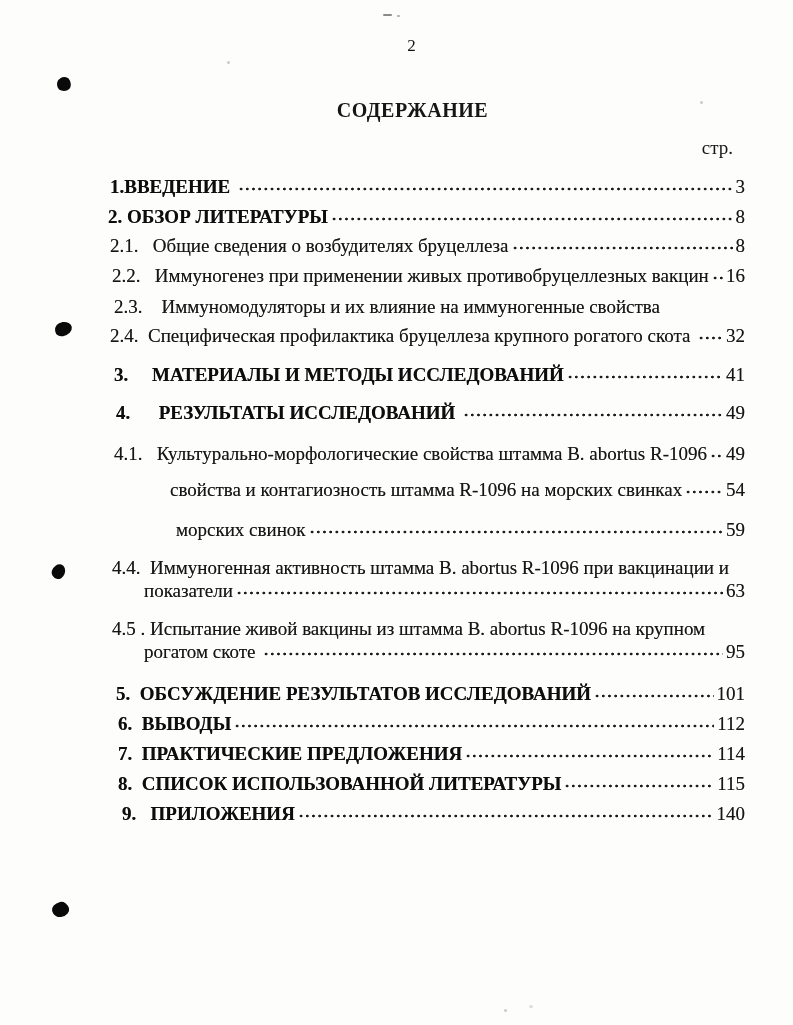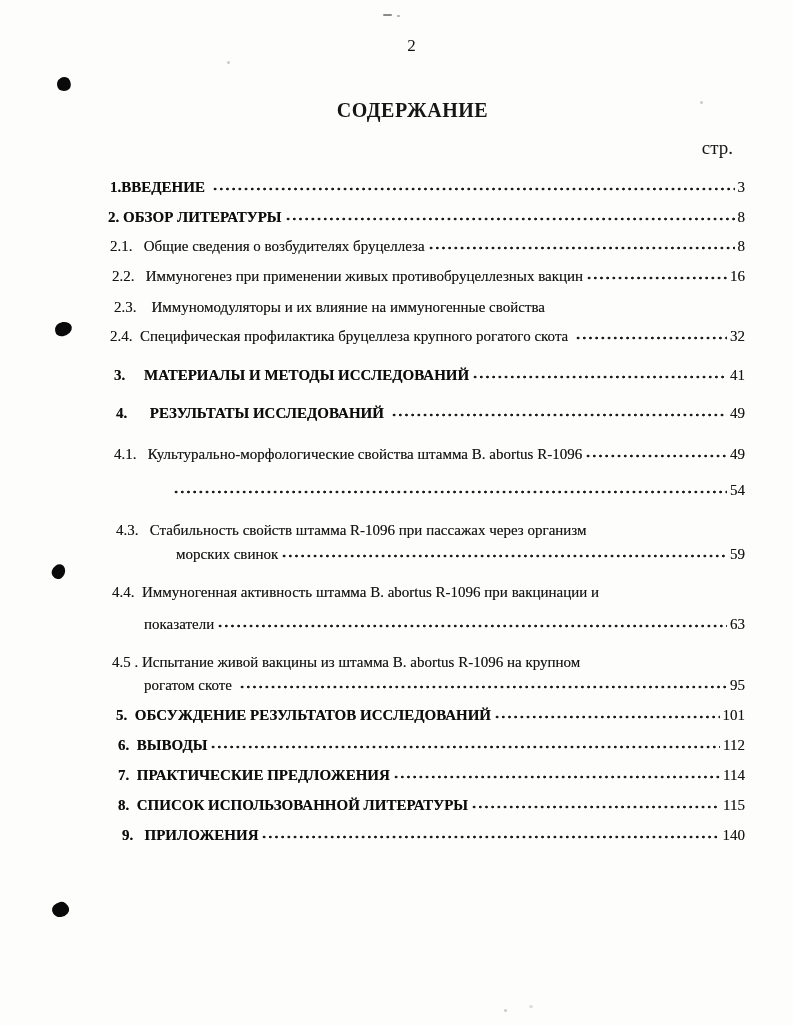--- a/index.html
+++ b/index.html
@@ -21,21 +21,21 @@
   .page-num-top { position:absolute; top:36px; left:0; width:100%;
               text-align:center; font-size:17px; transform:translateX(15px); }
   .doc-title { position:absolute; top:99px; left:0; width:100%;
               text-align:center; font-weight:700; font-size:20px;
               letter-spacing:0.5px; transform:translateX(16px); }
   .col-label { position:absolute; top:137px; right:60px; font-size:19px; }
 
   
   .toc { position:absolute; top:176px; left:108px; right:48px; }
   .entry { }
-  .line { display:flex; align-items:flex-start; line-height:22px; font-size:15px; }
+  .line { display:flex; align-items:flex-start; line-height:22px; font-size:19px; }
   .txt { white-space:pre; text-shadow:0 0 0.4px rgba(20,20,20,0.55); }
   .b { font-weight:700; color:#0d0d0d; }
   .dots { flex:1 1 auto; min-width:6px; align-self:stretch;
           margin-left:2px; margin-right:3px;
           background-image:radial-gradient(circle, #1c1c1c 1.15px, rgba(0,0,0,0) 1.7px);
           background-size:6.2px 8px; background-repeat:repeat-x;
           background-position:left 1px bottom 5px; }
   .pg { white-space:pre; font-weight:400; text-shadow:0 0 0.4px rgba(20,20,20,0.5); }
 
   
@@ -133,59 +133,57 @@
     <div class="entry" style="margin-top:19px;padding-left:6px">
       <div class="line">
           <span class="txt">4.1.   Культурально-морфологические свойства штамма B. abortus R-1096</span>
           <span class="dots"></span>
           <span class="pg">49</span>
         </div>
     </div>
 
     <div class="entry" style="margin-top:14px;padding-left:4px">
       <div class="line" style="margin-top:1px;padding-left:58px">
+          <span class="txt">свойства и контагиозность штамма R-1096 на морских свинках</span>
           <span class="dots"></span>
           <span class="pg">54</span>
         </div>
     </div>
 
     <div class="entry" style="margin-top:18px;padding-left:8px">
-      <div class="line">
-          <span class="txt">4.3.   Стабильность свойств штамма R-1096 при пассажах через организм</span>
-        </div>
       <div class="line" style="margin-top:2px;padding-left:60px">
           <span class="txt">морских свинок</span>
           <span class="dots"></span>
           <span class="pg">59</span>
         </div>
     </div>
 
     <div class="entry" style="margin-top:16px;padding-left:4px">
       <div class="line">
           <span class="txt">4.4.  Иммуногенная активность штамма B. abortus R-1096 при вакцинации и</span>
         </div>
-      <div class="line" style="margin-top:10px;padding-left:32px">
+      <div class="line" style="margin-top:1px;padding-left:32px">
           <span class="txt">показатели</span>
           <span class="dots"></span>
           <span class="pg">63</span>
         </div>
     </div>
 
     <div class="entry" style="margin-top:16px;padding-left:4px">
       <div class="line">
           <span class="txt">4.5 . Испытание живой вакцины из штамма B. abortus R-1096 на крупном</span>
         </div>
       <div class="line" style="margin-top:1px;padding-left:32px">
           <span class="txt">рогатом скоте </span>
           <span class="dots"></span>
           <span class="pg">95</span>
         </div>
     </div>
 
-    <div class="entry" style="margin-top:8px;padding-left:8px">
+    <div class="entry" style="margin-top:20px;padding-left:8px">
       <div class="line">
           <span class="txt b">5.  ОБСУЖДЕНИЕ РЕЗУЛЬТАТОВ ИССЛЕДОВАНИЙ</span>
           <span class="dots"></span>
           <span class="pg">101</span>
         </div>
     </div>
 
     <div class="entry" style="margin-top:8px;padding-left:10px">
       <div class="line">
           <span class="txt b">6.  ВЫВОДЫ</span>

